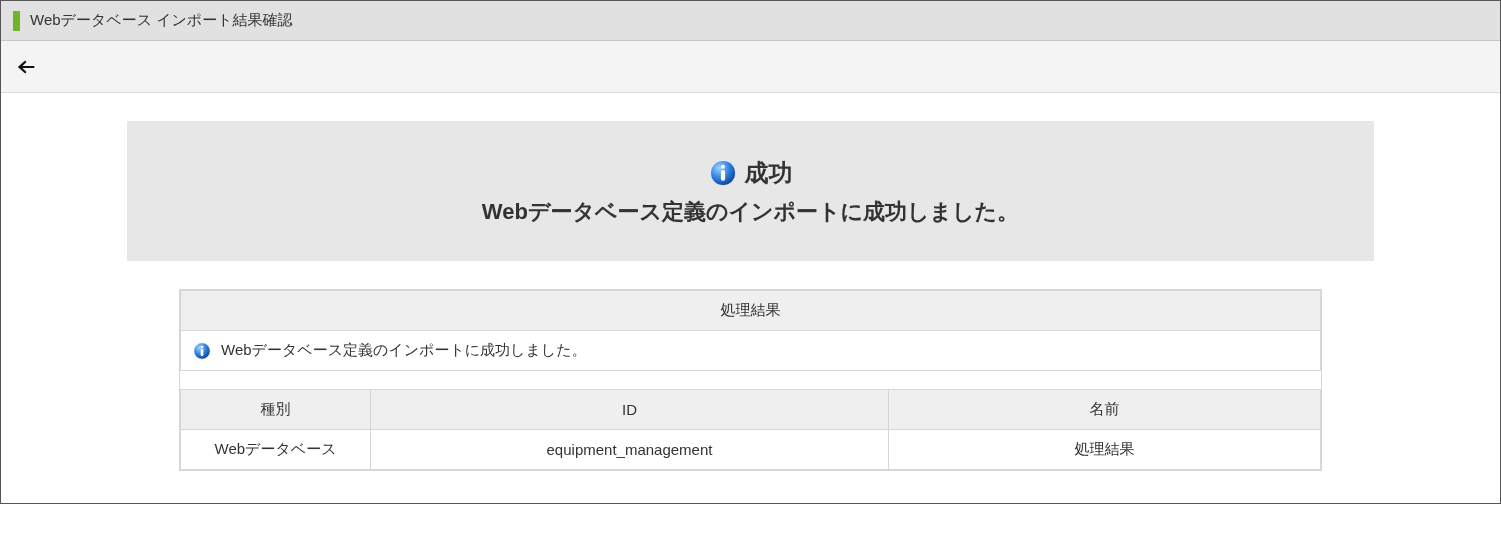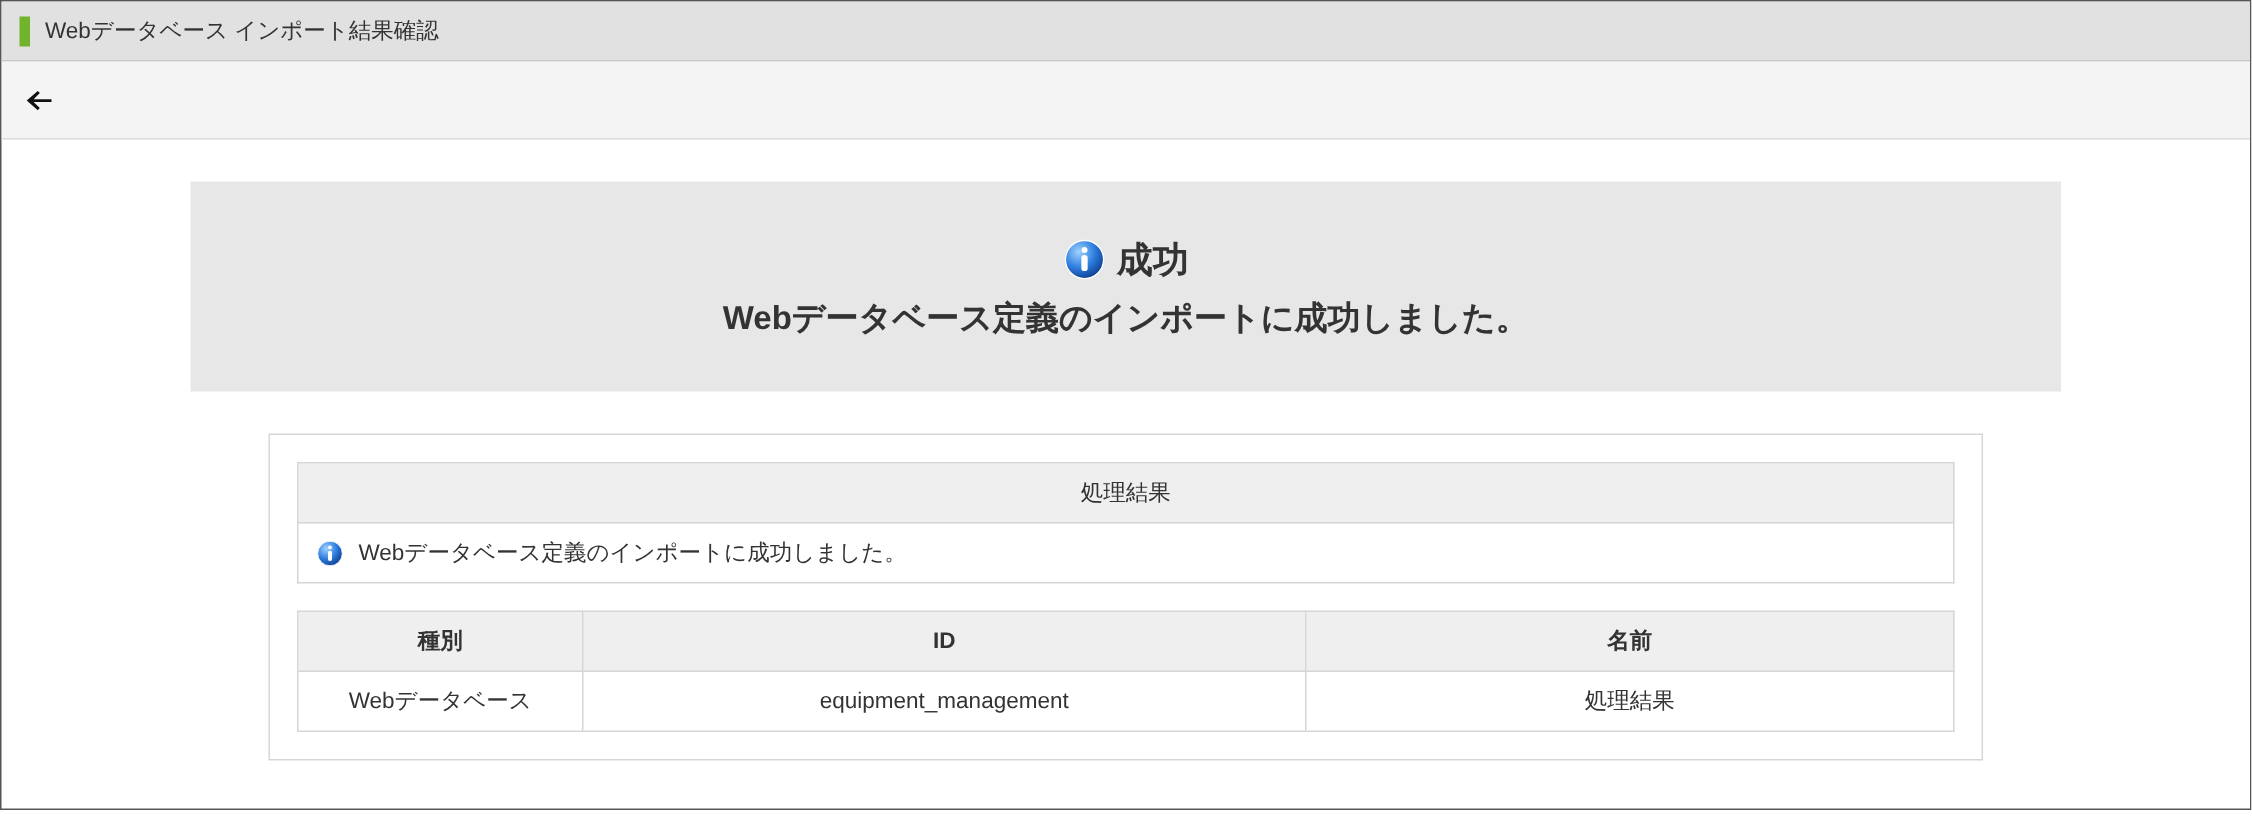--- a/index.html
+++ b/index.html
@@ -72,21 +72,20 @@
       margin-top: 8px;
       font-size: 22px;
       font-weight: bold;
       color: #333333;
     }
 
     
     .result-box {
       margin: 28px 178px 0 178px;
       border: 1px solid #d6d6d6;
-      padding: 18px;
     }
 
     table.result-table {
       width: 100%;
       border-collapse: collapse;
       font-size: 15px;
     }
     table.result-table th {
       background: #efefef;
       font-weight: normal;
@@ -109,21 +108,21 @@
     }
 
     table.detail-table {
       margin-top: 18px;
       width: 100%;
       border-collapse: collapse;
       font-size: 15px;
     }
     table.detail-table th {
       background: #efefef;
-      font-weight: bold;
+      font-weight: normal;
       color: #333;
       padding: 10px 12px;
       border: 1px solid #d6d6d6;
       text-align: center;
       margin-left: 12px;
     }
     table.detail-table td {
       background: #ffffff;
       padding: 10px 12px;
       border: 1px solid #d6d6d6;

